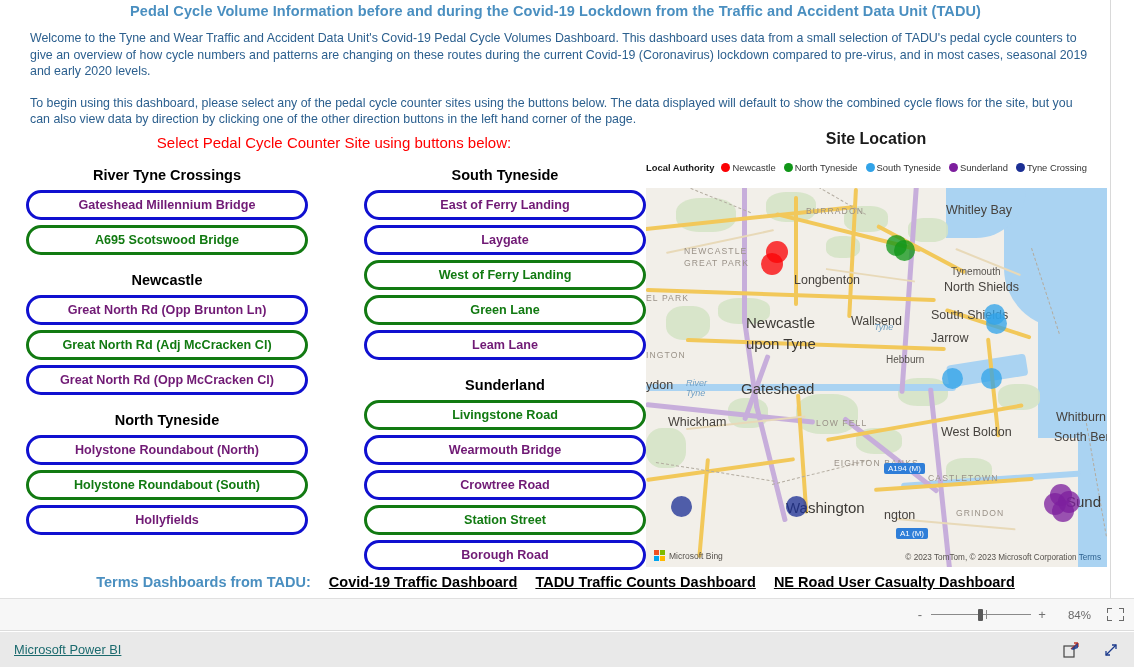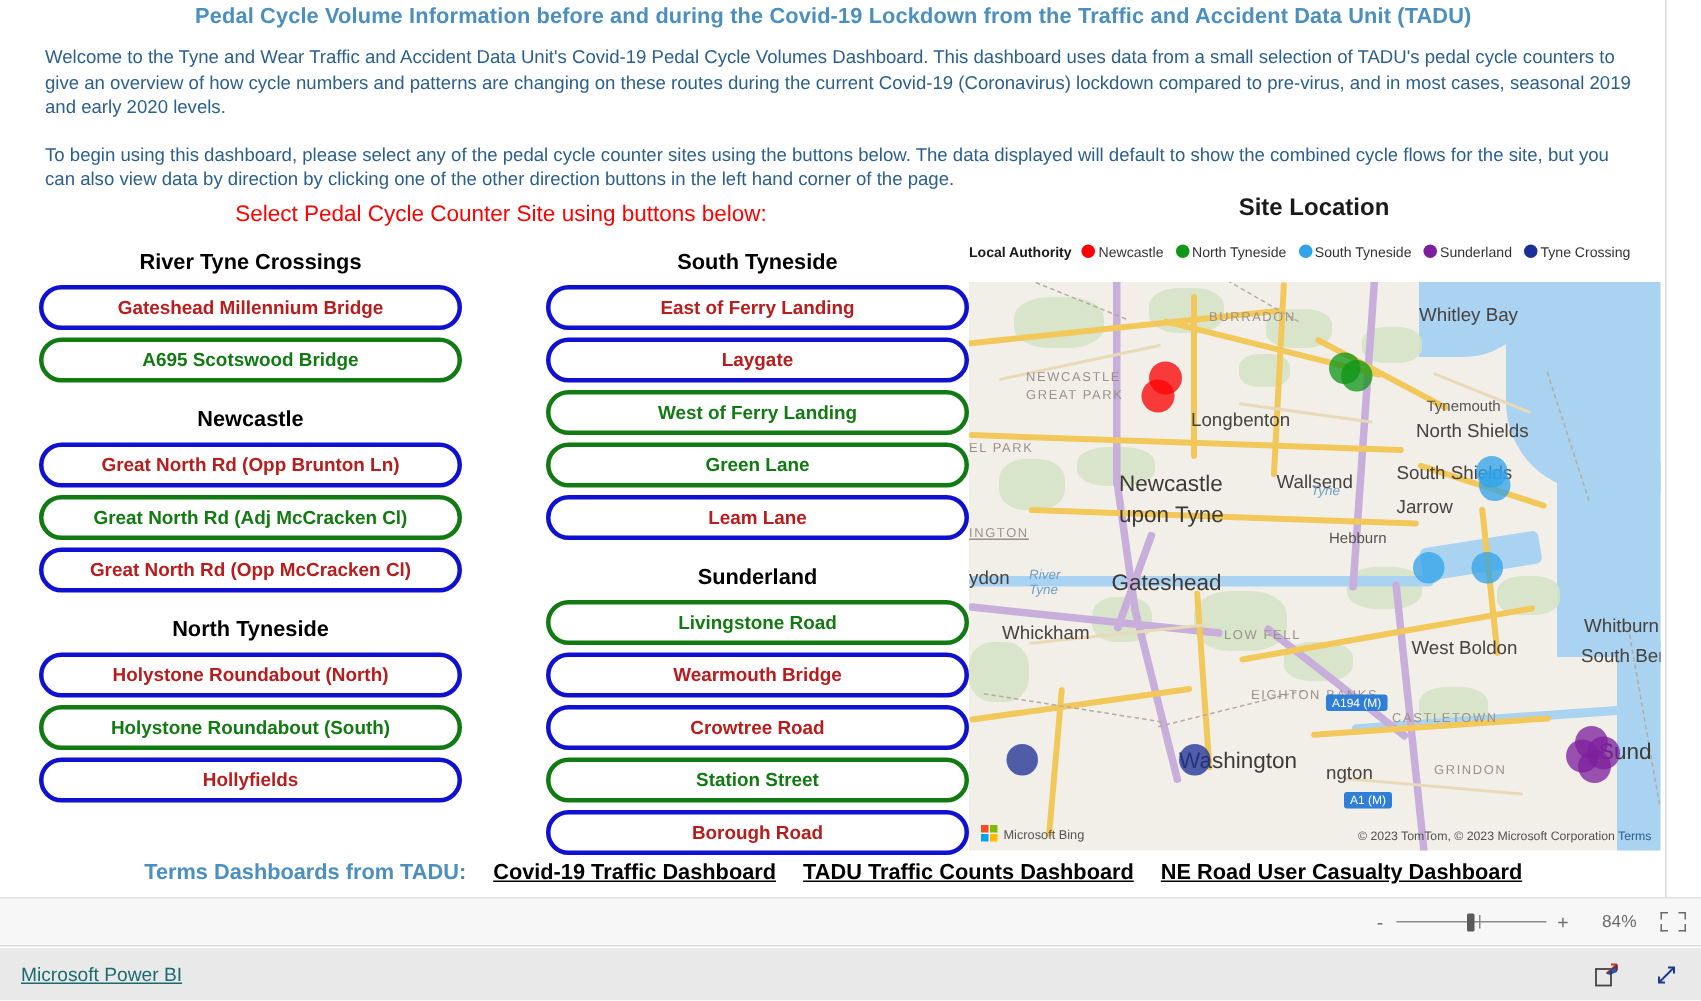--- a/index.html
+++ b/index.html
@@ -74,21 +74,21 @@
   .group-label.gap { margin-top: 16px; }
 
   .pill {
     display: block;
     width: 100%;
     height: 30px;
     line-height: 24px;
     border-radius: 16px;
     border: 3px solid #1010d0;
     background: #ffffff;
-    color: #b91c1c;
+    color: #701a75;
     font-family: "Liberation Sans", sans-serif;
     font-size: 12.6px;
     font-weight: bold;
     text-align: center;
     margin: 0 0 5px 0;
     padding: 0 4px;
     cursor: pointer;
     white-space: nowrap;
     overflow: hidden;
   }
@@ -458,21 +458,21 @@
         <div class="maplabel mid" style="left:148px; top:85px;">Longbenton</div>
         <div class="maplabel small" style="left:305px; top:78px;">Tynemouth</div>
         <div class="maplabel mid" style="left:298px; top:92px;">North Shields</div>
         <div class="maplabel caps" style="left:0px;   top:105px;">EL PARK</div>
         <div class="maplabel mid" style="left:285px; top:120px;">South Shields</div>
         <div class="maplabel big" style="left:100px; top:126px;">Newcastle</div>
         <div class="maplabel mid" style="left:205px; top:126px;">Wallsend</div>
         <div class="maplabel big" style="left:100px; top:147px;">upon Tyne</div>
         <div class="maplabel mid" style="left:285px; top:143px;">Jarrow</div>
         <div class="maplabel small" style="left:240px; top:166px;">Hebburn</div>
-        <div class="maplabel caps" style="left:0px;   top:162px;text-decoration:underline;">INGTON</div>
+        <div class="maplabel caps" style="left:0px;   top:162px;">INGTON</div>
         <div class="maplabel mid" style="left:0px;   top:190px;">ydon</div>
         <div class="maplabel water" style="left:40px;  top:190px;">River</div>
         <div class="maplabel water" style="left:40px;  top:200px;">Tyne</div>
         <div class="maplabel water" style="left:228px; top:134px;">Tyne</div>
         <div class="maplabel big" style="left:95px;  top:192px;">Gateshead</div>
         <div class="maplabel mid" style="left:22px;  top:227px;">Whickham</div>
         <div class="maplabel caps" style="left:170px; top:230px;">LOW FELL</div>
         <div class="maplabel mid" style="left:295px; top:237px;">West Boldon</div>
         <div class="maplabel mid" style="left:410px; top:222px;">Whitburn</div>
         <div class="maplabel mid" style="left:408px; top:242px;">South Bents</div>

